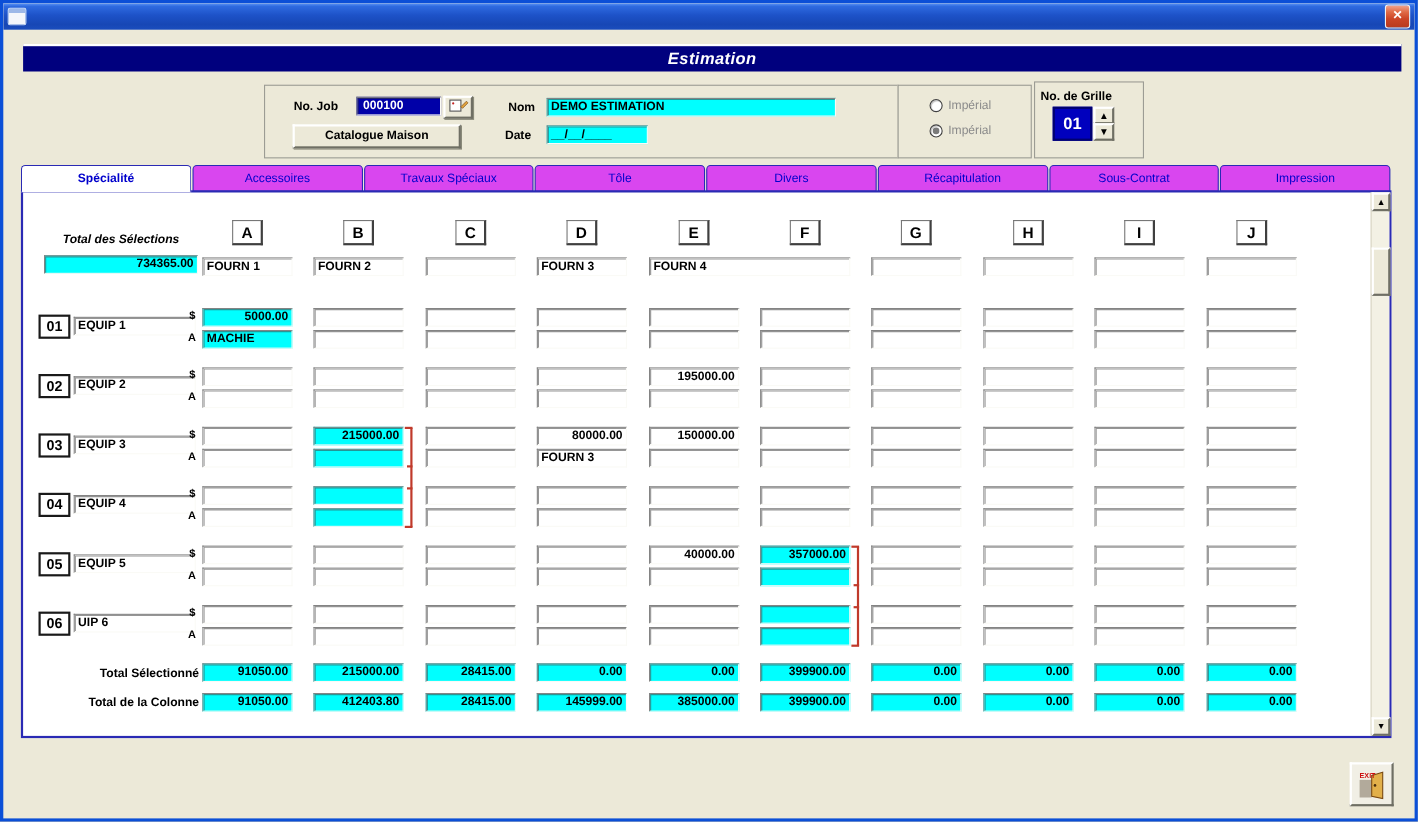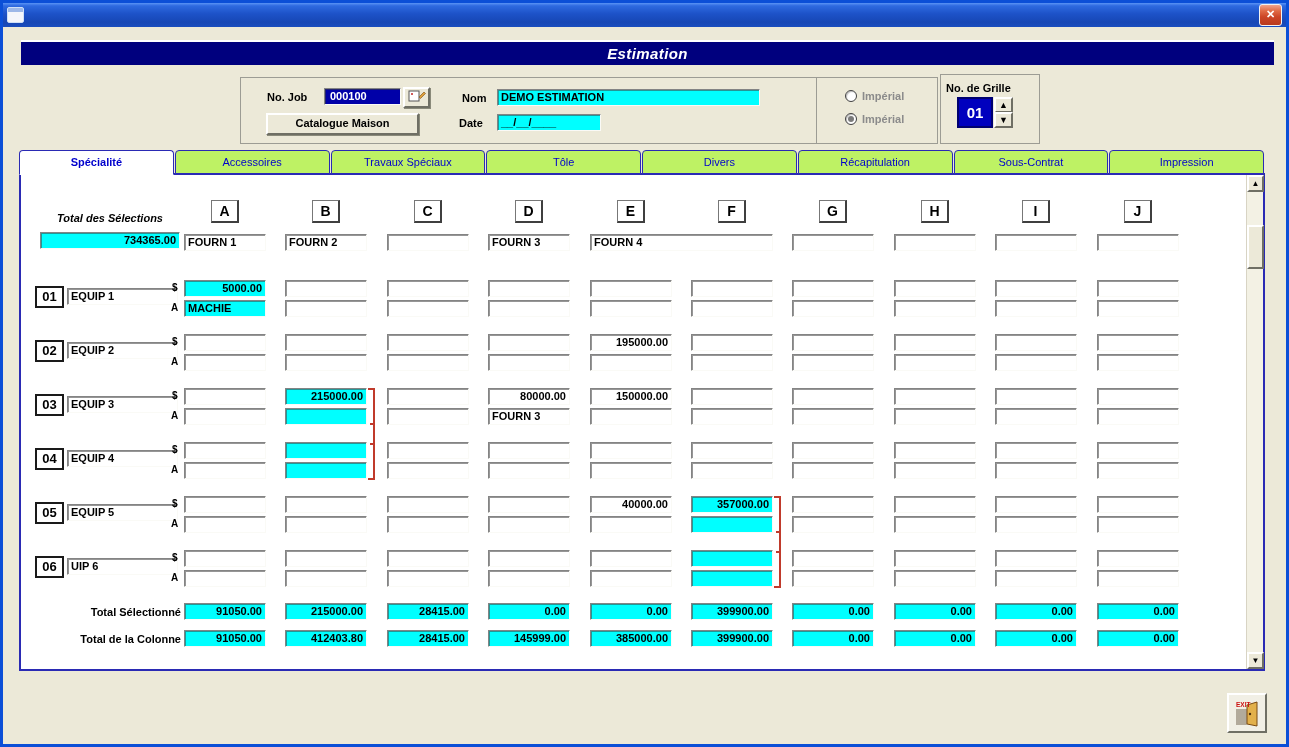--- a/index.html
+++ b/index.html
@@ -5,32 +5,32 @@
   html,body{margin:0;padding:0;}
   body{font-family:"Liberation Sans",sans-serif;background:#808080;}
   .window{position:relative;width:1289px;height:747px;background:#ECE9D8;border:3px solid #0B4FD7;box-sizing:border-box;overflow:hidden;}
   .titlebar{position:absolute;left:0;top:0;width:100%;height:24px;background:linear-gradient(180deg,#5A93F5 0%,#2E6AE0 12%,#1D52C8 45%,#1747B5 80%,#1A4DBE 100%);display:flex;align-items:center;padding:0 4px;box-sizing:border-box;}
   .app-icon{width:15px;height:14px;border:1px solid #CFE0F8;background:linear-gradient(180deg,#9DB8E8 0 4px,#F4F6FB 4px);border-radius:2px;}
   .tb-space{flex:1;}
   .close-btn{width:21px;height:20px;border:1px solid #F2F2F2;border-radius:3px;background:linear-gradient(180deg,#F0A38C 0%,#E06A45 30%,#CC4526 60%,#B83A1E 100%);color:#fff;font-size:11px;font-weight:bold;text-align:center;line-height:18px;cursor:default;}
   .banner{position:absolute;left:18px;top:37px;width:1253px;height:25px;background:#00007E;border-top:2px solid #fff;color:#fff;font-size:15px;font-weight:bold;font-style:italic;text-align:center;line-height:23px;letter-spacing:.4px;box-sizing:border-box;}
   .gbox{position:absolute;border:1px solid #9C9C94;background:#ECE9D8;box-sizing:border-box;}
   .lbl{position:absolute;font-size:11px;font-weight:bold;color:#000;white-space:nowrap;}
-  .lbl.gray{color:#8B8B8B;font-weight:bold;}
+  .lbl.gray{color:#8B8B8B;font-weight:normal;}
   .field{position:absolute;height:17px;background:#fff;border:1px solid #848484;border-bottom-color:#FAFAF6;border-right-color:#FAFAF6;box-shadow:inset 1px 1px 0 rgba(64,64,64,.55);font-size:11px;font-weight:bold;line-height:15px;padding:0 3px;white-space:nowrap;overflow:hidden;box-sizing:border-box;color:#000;}
   .field.cyan{background:#00FFFF;}
   .num{text-align:right;}
   .txt{text-align:left;}
   .btn{position:absolute;background:#ECE9D8;border:2px solid;border-color:#FFFFFF #6F6F64 #6F6F64 #FFFFFF;box-shadow:1px 1px 0 #8a8a7a;font-size:11px;font-weight:bold;text-align:center;box-sizing:border-box;cursor:default;}
   .radio{position:absolute;width:12px;height:12px;border-radius:50%;border:1px solid #404040;background:#fff;box-sizing:border-box;box-shadow:inset 1px 1px 1px rgba(0,0,0,.25);}
   .radio.sel::after{content:"";position:absolute;left:2px;top:2px;width:6px;height:6px;border-radius:50%;background:#7A7A7A;}
   .grille-field{position:absolute;background:#0000BE;border:2px solid #000070;color:#fff;font-size:15px;font-weight:bold;text-align:center;line-height:27px;box-sizing:border-box;}
   .spin-btn{position:absolute;width:19px;height:16px;background:#ECE9D8;border:2px solid;border-color:#fff #6F6F64 #6F6F64 #fff;font-size:9px;text-align:center;line-height:12px;color:#000;box-sizing:border-box;cursor:default;}
   .tabs{position:absolute;left:16px;top:147px;width:1246px;height:25px;display:flex;align-items:flex-start;z-index:3;}
-  .tab{flex:1;height:24px;border:1px solid #2A2AB4;border-bottom:1px solid #2A2AB4;border-radius:4px 4px 0 0;background:#bef264;color:#0000CC;font-size:11px;text-align:center;line-height:22px;margin-right:1px;box-sizing:border-box;cursor:default;overflow:hidden;white-space:nowrap;}
+  .tab{flex:1;height:24px;border:1px solid #2A2AB4;border-bottom:1px solid #2A2AB4;border-radius:4px 4px 0 0;background:#d946ef;color:#0000CC;font-size:11px;text-align:center;line-height:22px;margin-right:1px;box-sizing:border-box;cursor:default;overflow:hidden;white-space:nowrap;}
   .tab.active{background:#fff;font-weight:bold;height:25px;border-bottom:1px solid #fff;}
   .panel{position:absolute;left:16px;top:170px;width:1246px;height:498px;background:#fff;border:2px solid #2A2AB4;box-sizing:border-box;}
   .colhead{position:absolute;width:28px;height:23px;background:#fff;border:1px solid #777;border-right:2px solid #3F3F3F;border-bottom:2px solid #3F3F3F;font-weight:bold;font-size:14px;text-align:center;line-height:20px;box-sizing:border-box;}
   .rownum{position:absolute;width:29px;height:22px;background:#fff;border:2px solid #1A1A1A;font-weight:bold;font-size:13px;text-align:center;line-height:18px;box-sizing:border-box;}
   .sig{position:absolute;font-size:10px;font-weight:bold;color:#000;}
   .bracket{position:absolute;width:7px;border-right:2px solid #C03A2B;box-sizing:border-box;}
   .bracket::before,.bracket::after{content:"";position:absolute;right:-2px;width:7px;height:2px;background:#C03A2B;}
   .bracket::before{top:-1px;}
   .bracket::after{bottom:-1px;}
   .tick{position:absolute;width:5px;height:2px;background:#C03A2B;}
@@ -65,21 +65,21 @@
       <rect x="1" y="2" width="10" height="10" fill="#fff" stroke="#555"></rect>
       <path d="M11 8 L16 3 L17.5 4.5 L12.5 9.5 Z" fill="#E0A23C" stroke="#7A4A12" stroke-width="0.6"></path>
       <circle cx="4" cy="5" r="1" fill="#C22222"></circle>
     </svg>
   </div>
   <div class="btn" style="left:263px;top:110px;width:153px;height:22px;line-height:17px;">Catalogue Maison</div>
 
   <div class="lbl" style="left:459px;top:89px;">Nom</div>
   <div class="field txt cyan" style="left:494px;top:86px;width:263px;">DEMO ESTIMATION</div>
   <div class="lbl" style="left:456px;top:114px;">Date</div>
-  <div class="field txt cyan" style="left:494px;top:111px;width:104px;">__/__/____</div>
+  <div class="field txt cyan" style="left:494px;top:111px;width:92px;">__/__/____</div>
 
   <div class="radio" style="left:842px;top:87px;"></div>
   <div class="lbl gray" style="left:859px;top:87px;">Impérial</div>
   <div class="radio sel" style="left:842px;top:110px;"></div>
   <div class="lbl gray" style="left:859px;top:110px;">Impérial</div>
 
   <div class="lbl" style="left:943px;top:79px;">No. de Grille</div>
   <div class="grille-field" style="left:954px;top:94px;width:36px;height:31px;">01</div>
   <div class="spin-btn" style="left:991px;top:94px;">▲</div>
   <div class="spin-btn" style="left:991px;top:109px;">▼</div>

